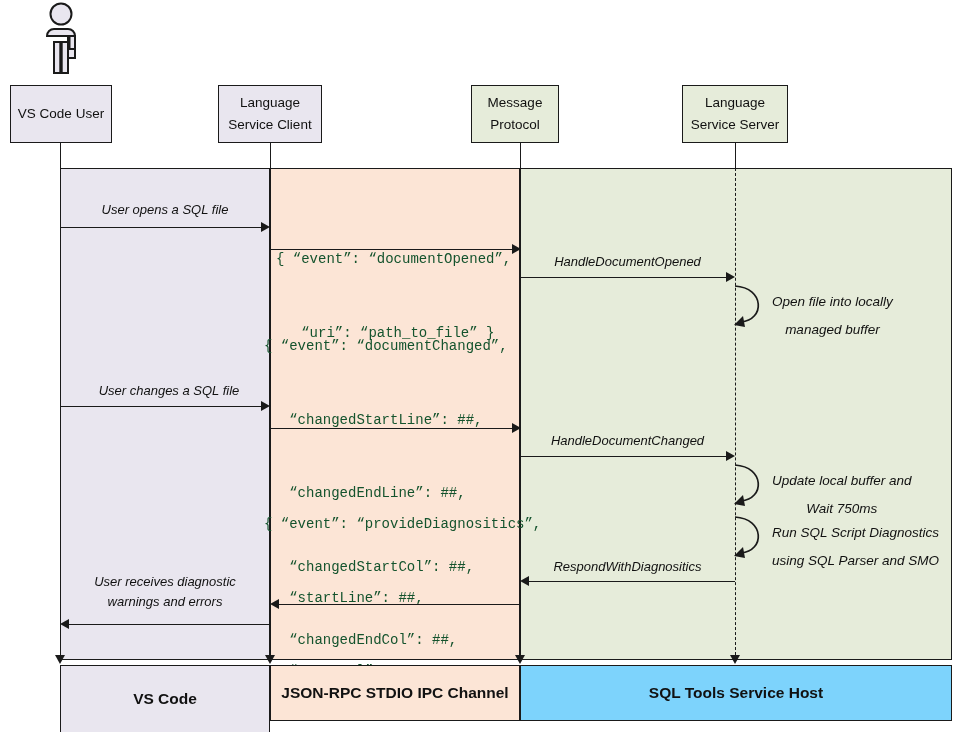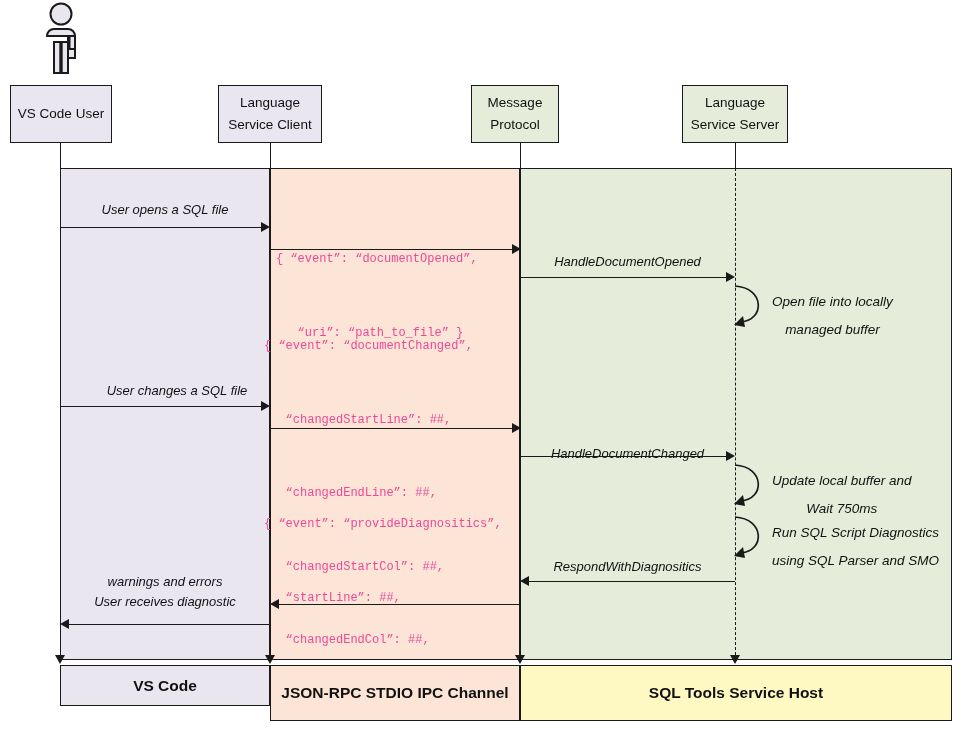--- a/index.html
+++ b/index.html
@@ -67,45 +67,45 @@
     font-style:italic;font-size:13px;
     text-align:center;white-space:nowrap;
     line-height:20px;
   }
   .arrow-label.two-line{white-space:normal;}
 
   
   .json-block{
     position:absolute;
     font-family:"Liberation Mono", monospace;
-    font-size:12px;
+    font-size:14px;
     line-height:24.5px;
     white-space:pre;
-    color:#ec4899;
+    color:#14532d;
   }
 
   
   .self-note{
     position:absolute;
     font-style:italic;font-size:13.5px;
     line-height:28px;
     text-align:center;
     white-space:nowrap;
   }
 
   
   .footer-cell{
     position:absolute;box-sizing:border-box;
     border:1.6px solid #1a1a1a;
     display:flex;align-items:center;justify-content:center;
     font-weight:bold;font-size:15.5px;
   }
   .foot-lav{background:#e9e6ef;}
   .foot-ipc{background:#fce5d6;}
-  .foot-grn{background:#fef9c3;text-align:center;}
+  .foot-grn{background:#7dd3fc;text-align:center;}
 </style>
 </head>
 <body>
 
 <div id="stage">
 
   <div class="band band-vscode" style="left:60px;top:168px;width:210px;height:492px;"></div>
   <div class="band band-ipc" style="left:270px;top:168px;width:250px;height:492px;"></div>
   <div class="band band-host" style="left:520px;top:168px;width:432px;height:492px;"></div>
 
@@ -183,30 +183,30 @@
 
   <div class="json-block" style="left:264px;top:285px;">
     <div>{ “event”: “documentChanged”,</div>
     <div>   “changedStartLine”: ##,</div>
     <div>   “changedEndLine”: ##,</div>
     <div>   “changedStartCol”: ##,</div>
     <div>   “changedEndCol”: ##,</div>
     <div>   “changedText”: “changed txt” }</div>
   </div>
 
-  <div class="arrow-label" style="left:72px;top:381px;width:210px;">
+  <div class="arrow-label" style="left:64px;top:381px;width:210px;">
     <span>User changes a SQL file</span>
   </div>
   <div class="arrow-line" style="left:60px;top:406px;width:202px;"></div>
   <div class="arrow-head-r" style="left:261px;top:401px;"></div>
 
   <div class="arrow-line" style="left:270px;top:428px;width:243px;"></div>
   <div class="arrow-head-r" style="left:512px;top:423px;"></div>
 
-  <div class="arrow-label" style="left:520px;top:444px;width:215px;">
+  <div class="arrow-label" style="left:520px;top:431px;width:215px;">
     <span>HandleDocumentChanged</span>
   </div>
   <div class="arrow-line" style="left:520px;top:456px;width:207px;"></div>
   <div class="arrow-head-r" style="left:726px;top:451px;"></div>
 
   <svg style="position:absolute;left:731px;top:461px;width:45px;height:48px;" viewBox="0 0 45 48">
     <path d="M4 4 C 34 6, 34 38, 10 40" fill="none" stroke="#1a1a1a" stroke-width="1.7"></path>
     <path d="M12 34 L3 43 L14 45 Z" fill="#1a1a1a"></path>
   </svg>
   <div class="self-note" style="left:772px;top:467px;">
@@ -235,27 +235,27 @@
   <div class="arrow-label" style="left:520px;top:557px;width:215px;">
     <span>RespondWithDiagnositics</span>
   </div>
   <div class="arrow-line" style="left:529px;top:581px;width:206px;"></div>
   <div class="arrow-head-l" style="left:520px;top:576px;"></div>
 
   <div class="arrow-line" style="left:279px;top:604px;width:241px;"></div>
   <div class="arrow-head-l" style="left:270px;top:599px;"></div>
 
   <div class="arrow-label two-line" style="left:60px;top:572px;width:210px;">
+    <div>User receives diagnostic</div>
     <div>warnings and errors</div>
-    <div>User receives diagnostic</div>
   </div>
   <div class="arrow-line" style="left:69px;top:624px;width:201px;"></div>
   <div class="arrow-head-l" style="left:60px;top:619px;"></div>
 
-  <div class="footer-cell foot-lav" style="left:60px;top:665px;width:210px;height:41px;">
+  <div class="footer-cell foot-lav" style="left:60px;top:665px;width:210px;height:68px;">
     <span>VS Code</span>
   </div>
   <div class="footer-cell foot-ipc" style="left:270px;top:665px;width:250px;height:56px;">
     <span>JSON-RPC STDIO IPC Channel</span>
   </div>
   <div class="footer-cell foot-grn" style="left:520px;top:665px;width:432px;height:56px;">
     <span>SQL Tools Service Host</span>
   </div>
 
 </div>

